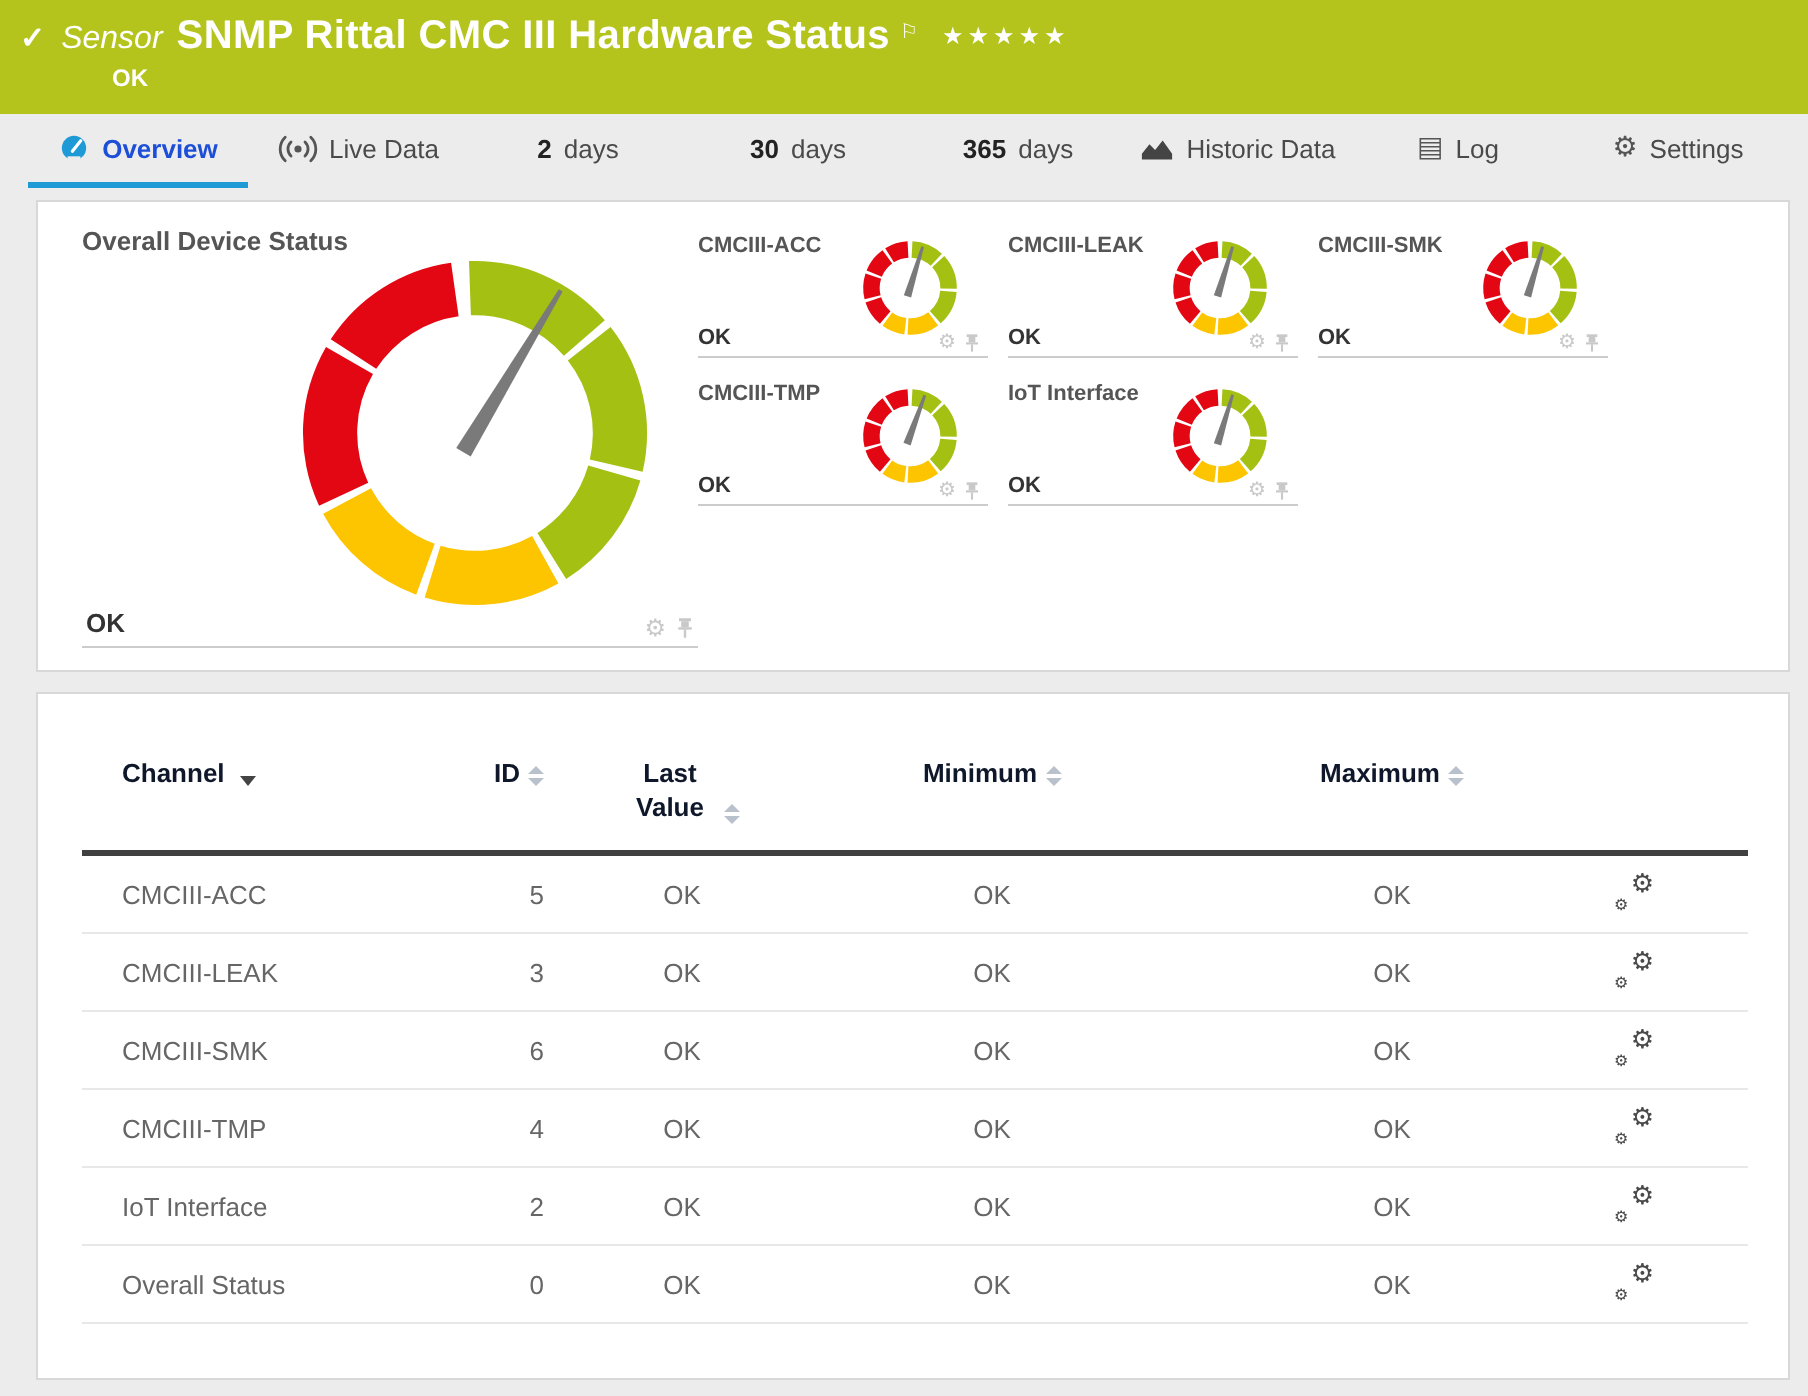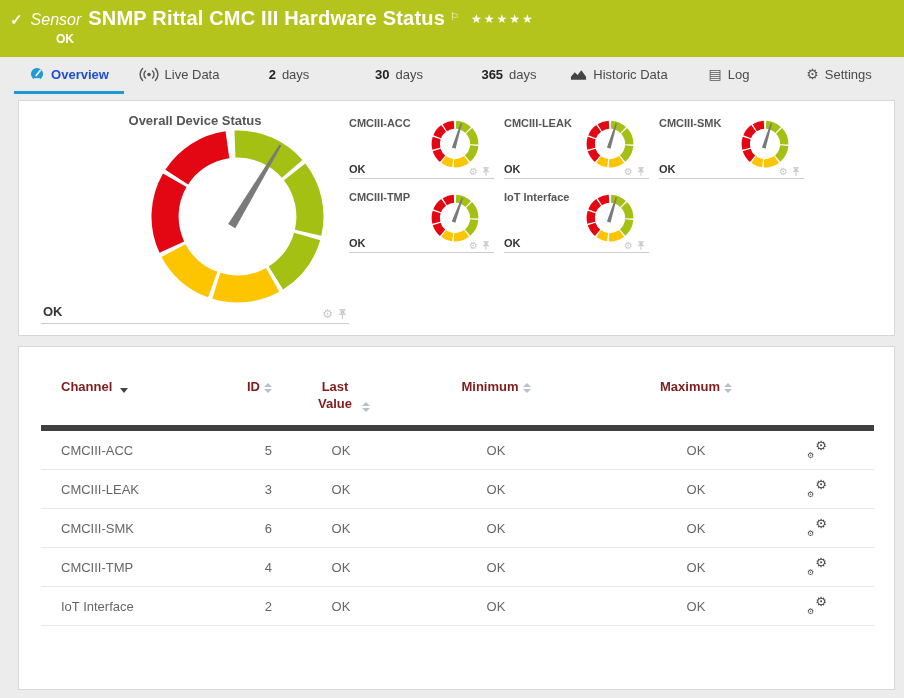--- a/index.html
+++ b/index.html
@@ -24,40 +24,40 @@
   .tab b{color:#222;font-weight:bold;}
   .ticon{flex:0 0 auto;}
   .glyph-icon{font-family:"DejaVu Sans",sans-serif;font-size:14px;color:#555;line-height:1;}
 
   
   .panel{position:absolute;left:18px;width:877px;background:#fff;border:1px solid #d8d8d8;box-sizing:border-box;}
   .gauges-panel{top:100px;height:236px;}
   .table-panel{top:346px;height:344px;}
 
   
-  .big-tile{position:absolute;left:22px;top:12px;width:308px;height:210px;border-bottom:1px solid #ccc;text-align:center;}
+  .big-tile{position:absolute;left:22px;top:12px;width:308px;height:210px;border-bottom:1px solid #ccc;}
   .tile-title{font-size:13px;font-weight:bold;color:#555;}
   .big-gauge{position:absolute;left:103px;top:10px;}
   .tile-status{position:absolute;left:2px;bottom:4px;font-size:13px;font-weight:bold;color:#333;}
   .tile-icons{position:absolute;right:2px;bottom:3px;display:flex;align-items:center;gap:5px;color:#c9c9c9;}
   .tile-icons .glyph-icon{color:#c9c9c9;font-size:12px;}
 
   
   .mini-grid{position:absolute;left:330px;top:14px;display:grid;grid-template-columns:repeat(3,145px);
              column-gap:10px;row-gap:10px;grid-auto-rows:64px;}
   .mini-tile{position:relative;border-bottom:1px solid #ccc;}
   .mini-title{font-size:11px;font-weight:bold;color:#555;padding-top:2px;}
   .mini-gauge{position:absolute;right:13px;top:3px;}
   .mini-status{position:absolute;left:0;bottom:3px;font-size:11px;font-weight:bold;color:#333;}
   .mini-icons{position:absolute;right:4px;bottom:1px;display:flex;align-items:center;gap:4px;z-index:2;}
   .mini-icons .glyph-icon{color:#c9c9c9;font-size:10px;}
 
   
   table{border-collapse:collapse;margin:26px 22px 0 22px;width:833px;table-layout:fixed;}
-  th{font-size:13px;font-weight:bold;color:#7f1d1d;vertical-align:top;padding:6px 0 12px;border-bottom:6px solid #404040;}
+  th{font-size:13px;font-weight:bold;color:#0f172a;vertical-align:top;padding:6px 0 12px;border-bottom:3px solid #404040;}
   .th-wrap{display:inline-flex;align-items:flex-end;gap:4px;}
   .c-channel{text-align:left;padding-left:20px;}
   .c-id{text-align:right;padding-right:14px;}
   .c-last,.c-min,.c-max{text-align:center;}
   th.c-last .th-label{display:inline-block;max-width:46px;line-height:1.3;text-align:center;}
   td{font-size:13px;color:#666;padding:10px 0 9px;}
   tbody tr + tr td{border-top:1px solid #e8e8e8;}
   tbody tr:last-child td{border-bottom:1px solid #e8e8e8;}
   td.c-act{text-align:center;padding-right:36px;}
   .sort{display:inline-flex;flex-direction:column;align-items:center;position:relative;top:-1px;}
@@ -406,16 +406,28 @@
     <td class="c-last">OK</td>
     <td class="c-min">OK</td>
     <td class="c-max">OK</td>
     <td class="c-act">
       <span class="rowgear">
         <span class="g-big">⚙</span><span class="g-small">⚙</span>
       </span>
     </td>
   </tr>
 
+  <tr>
+    <td class="c-channel">Overall Status</td>
+    <td class="c-id">0</td>
+    <td class="c-last">OK</td>
+    <td class="c-min">OK</td>
+    <td class="c-max">OK</td>
+    <td class="c-act">
+      <span class="rowgear">
+        <span class="g-big">⚙</span><span class="g-small">⚙</span>
+      </span>
+    </td>
+  </tr>
 </tbody>
     </table>
   </section>
 </div>
 
 </body></html>

